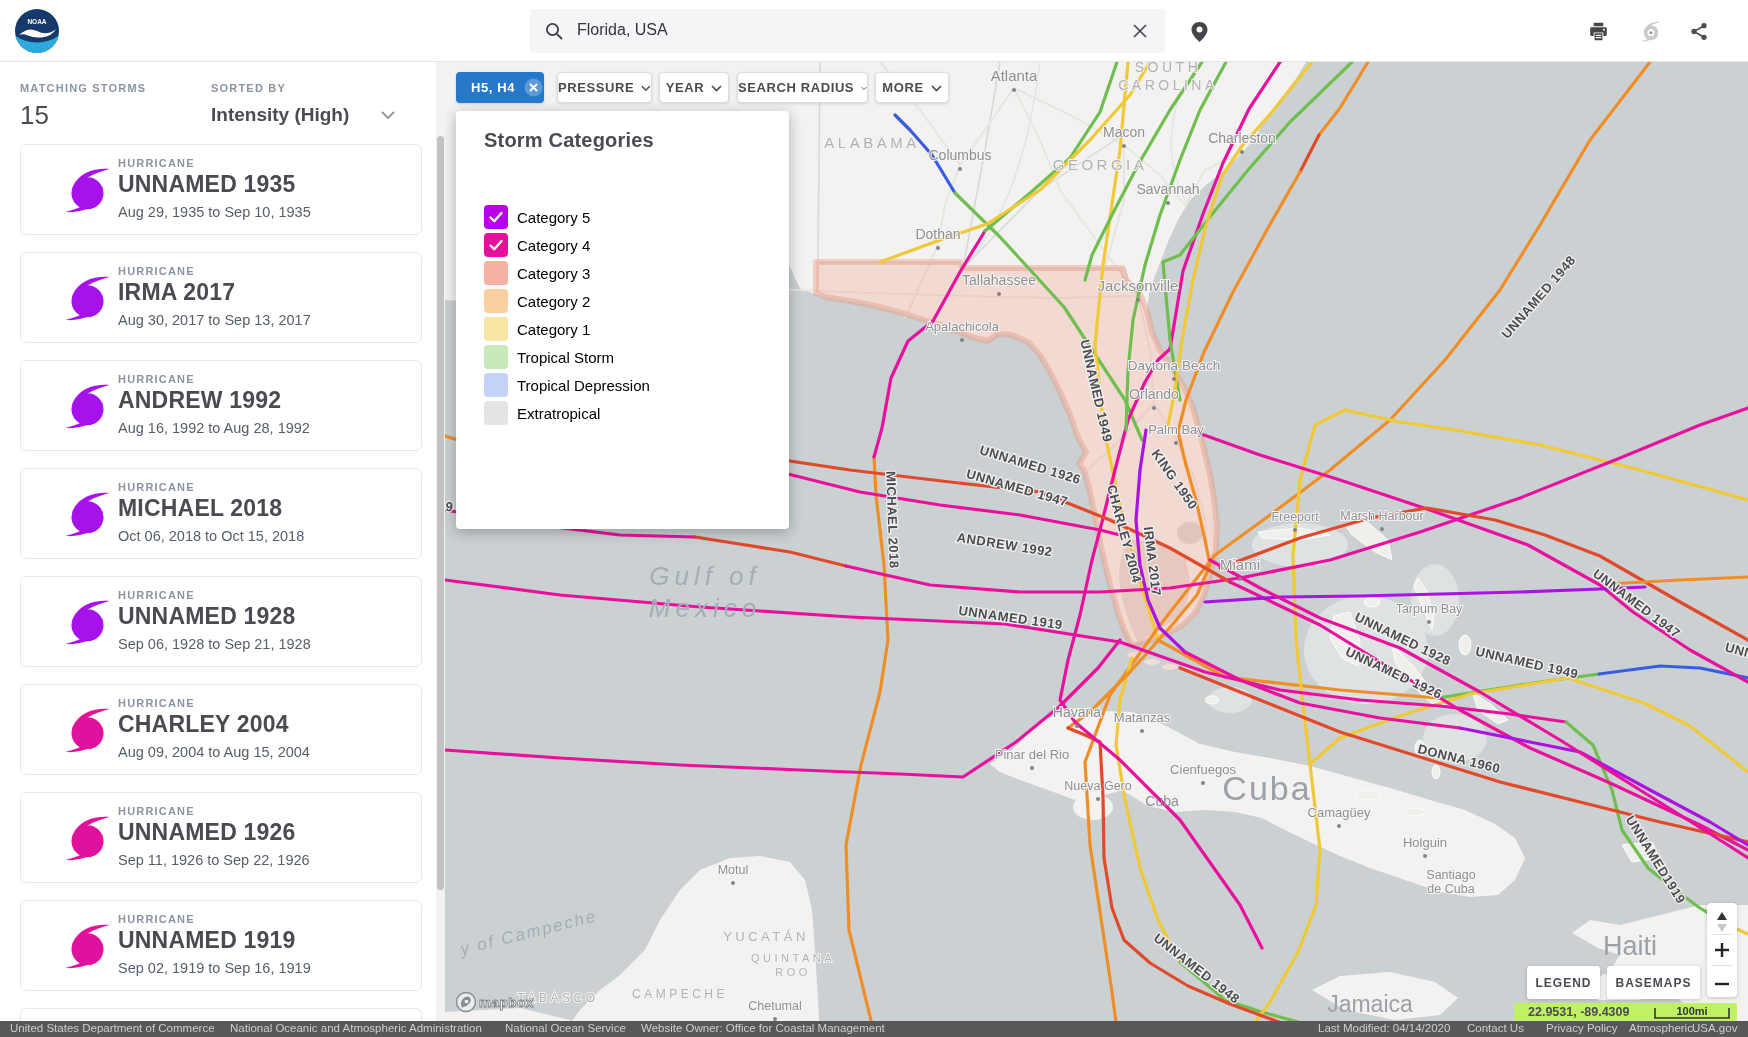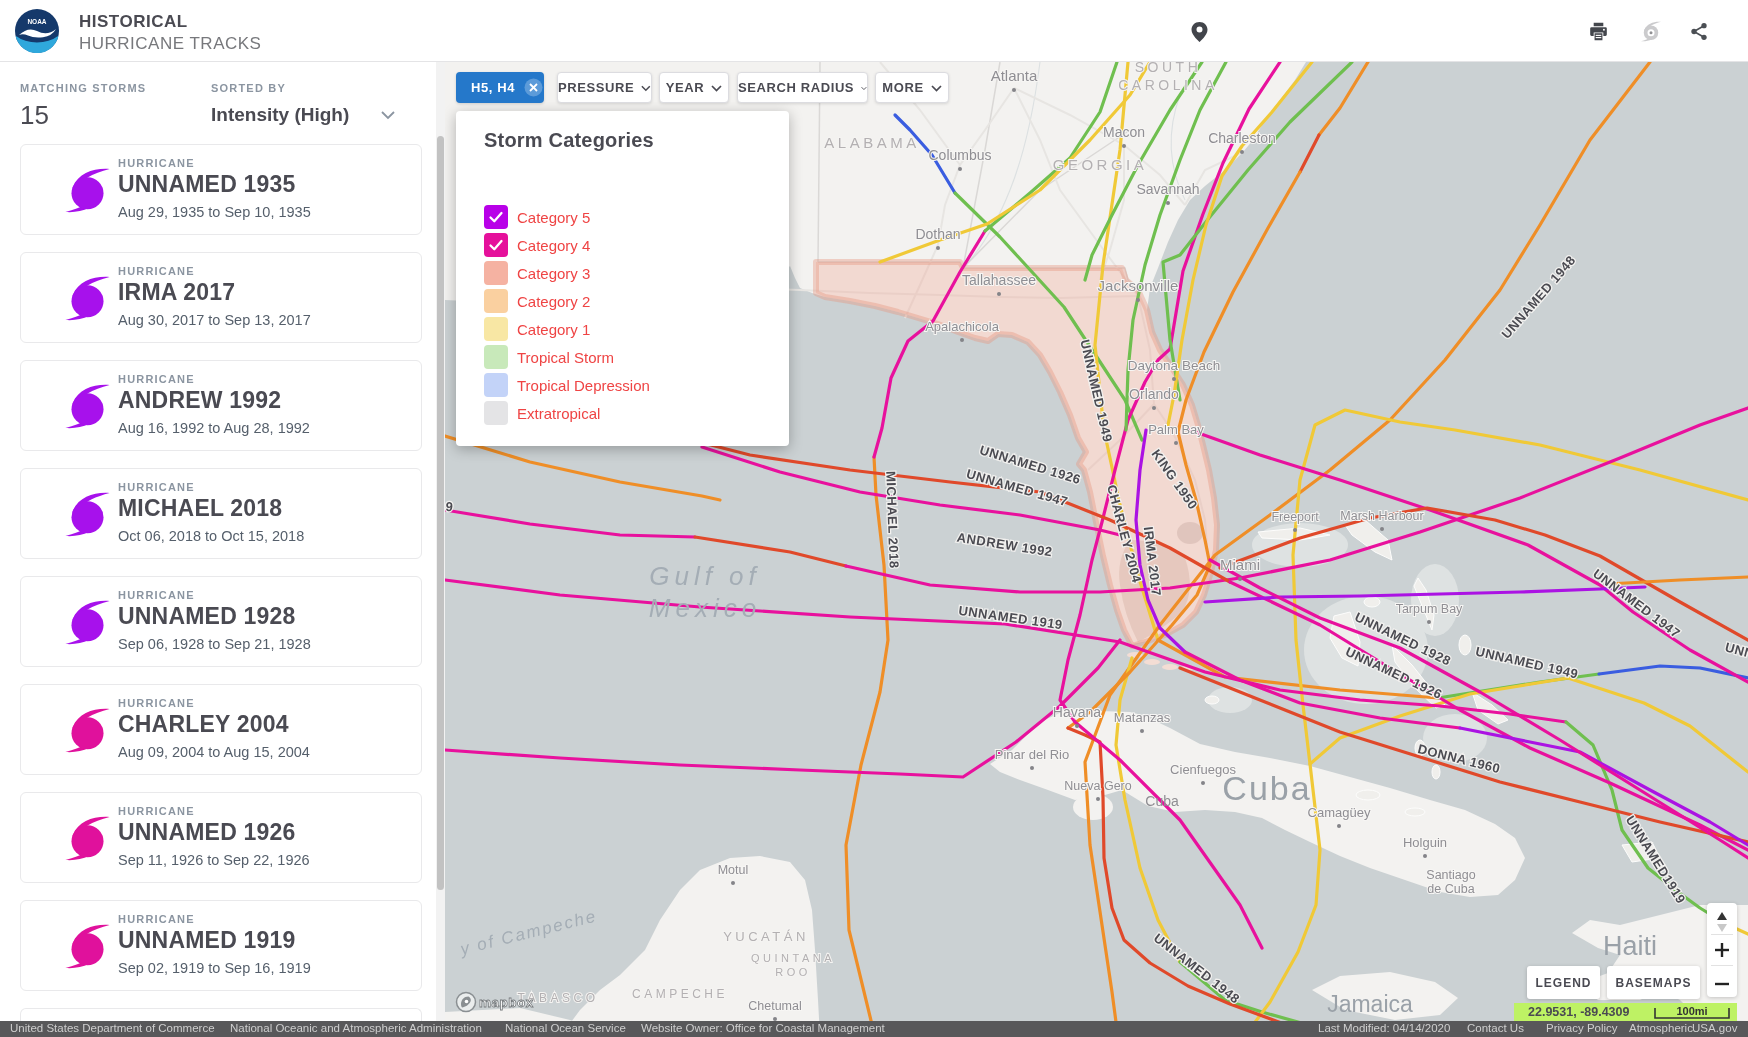--- a/index.html
+++ b/index.html
@@ -24,27 +24,27 @@
   .scrolltrack { position:absolute; right:0; top:0; width:9px; height:959px; background:#f2f2f2; }
   .scrollthumb { position:absolute; right:1px; top:74px; width:7px; height:754px; background:#c2c2c2; border-radius:4px; }
   .fpill { position:absolute; left:104px; top:893px; width:234px; height:44px; background:#fff; border-radius:22px; box-shadow:0 2px 10px rgba(0,0,0,0.18); z-index:40; }
   .fpill .tr { position:absolute; left:24px; top:15px; width:38px; height:14px; border-radius:7px; background:#85b6e4; }
   .fpill .kn { position:absolute; left:45px; top:10px; width:24px; height:24px; border-radius:12px; background:#2e7fd2; }
   .fpill .tx { position:absolute; left:80px; top:15px; font-size:12.5px; font-weight:bold; color:#4a4a52; letter-spacing:0.6px; white-space:nowrap; }
   .map { position:absolute; left:445px; top:62px; width:1303px; height:959px; background:#cbd1d3; overflow:hidden; }
   .fbtn { position:absolute; top:10px; height:31px; white-space:nowrap; background:#fff; border:1px solid #dcdce0; border-radius:4px; box-shadow:0 1px 3px rgba(0,0,0,0.12); font-size:13px; font-weight:bold; color:#4a4a52; letter-spacing:0.6px; display:flex; align-items:center; justify-content:center; z-index:20; }
   .fbtn .chv { margin-left:7px; margin-top:1px; }
   .bluechip { position:absolute; left:11px; top:10px; width:88px; height:31px; background:#2578ca; border-radius:4px; color:#fff; font-size:13px; font-weight:bold; letter-spacing:0.6px; display:flex; align-items:center; z-index:20; box-shadow:0 1px 3px rgba(0,0,0,0.15); }
-  .panel { position:absolute; left:11px; top:49px; width:333px; height:335px; background:#fff; border-radius:4px; box-shadow:0 3px 14px rgba(0,0,0,0.28); z-index:19; }
+  .panel { position:absolute; left:11px; top:49px; width:333px; height:418px; background:#fff; border-radius:4px; box-shadow:0 3px 14px rgba(0,0,0,0.28); z-index:19; }
   .panel h3 { position:absolute; left:28px; top:18px; font-size:20px; color:#4a4a52; letter-spacing:0.2px; }
   .panel .desc { position:absolute; left:28px; top:52px; width:287px; font-size:13px; line-height:21px; color:#7d8a99; }
   .panel .desc a { color:#3d9ad1; text-decoration:none; }
   .crow { position:absolute; left:28px; width:290px; height:24px; }
   .cbox { position:absolute; left:0; top:0; width:24px; height:24px; border-radius:4px; }
-  .clab { position:absolute; left:33px; top:4px; font-size:15px; color:#ef4444; }
+  .clab { position:absolute; left:33px; top:4px; font-size:15px; color:#000000; }
   .mapctl { position:absolute; right:11px; bottom:24px; width:30px; height:94px; background:#fff; border-radius:4px; box-shadow:0 1px 4px rgba(0,0,0,0.2); z-index:20; }
   .mbtn2 { position:absolute; height:33px; background:#fff; border-radius:3px; box-shadow:0 1px 4px rgba(0,0,0,0.2); font-size:12px; font-weight:bold; color:#4a4a52; letter-spacing:1px; display:flex; align-items:center; justify-content:center; z-index:20; }
   .coordbar { position:absolute; right:11px; bottom:0px; width:223px; height:18px; background:#bef264; z-index:20; display:flex; align-items:center; }
   .footer { position:absolute; left:0; top:1021px; width:1748px; height:16px; background:#58585a; z-index:60; font-size:11.5px; color:#cecece; }
   .footer span { position:absolute; top:1px; }
 </style>
 </head>
 <body>
 <div class="map" id="mapwrap">
 <svg width="1303" height="959" viewBox="445 62 1303 959" font-family="Liberation Sans, sans-serif">
@@ -356,24 +356,31 @@
 </div>
 
 <div class="header">
   <svg class="logo" viewBox="0 0 44 44">
     <circle cx="22" cy="22" r="22" fill="#15396b"></circle>
     <path d="M0.8 28 A22 22 0 0 0 43.2 28 L43.2 27 A30 22 0 0 1 0.8 27 Z" fill="#2fa8dc"></path>
     <path d="M2 27.5 A20.8 20.8 0 0 0 42 27.5 Q33 38 22 38.5 Q11 38 2 27.5 Z" fill="#2fa8dc"></path>
     <path d="M4 26 Q13 17.5 22 22 Q32 27.5 41 20 Q37 27 28 28.2 Q19 29.3 13 26.5 Q8 24.5 4 26 Z" fill="#fff"></path>
     <text x="22" y="14.5" font-size="6.5" fill="#fff" text-anchor="middle" font-weight="bold" font-family="Liberation Sans">NOAA</text>
   </svg>
-  <div class="title">
-      <div class="l1">HISTORICAL</div>
-      <div class="l2">HURRICANE TRACKS</div>
-    </div>
+  <div class="search">
+    <svg style="position:absolute;left:14px;top:12px" width="20" height="20" viewBox="0 0 20 20">
+        <circle cx="8.5" cy="8.5" r="5.6" fill="none" stroke="#3c3c42" stroke-width="1.8"></circle>
+        <line x1="12.8" y1="12.8" x2="18" y2="18" stroke="#3c3c42" stroke-width="1.8"></line>
+      </svg>
+    <div class="q">Florida, USA</div>
+    <svg style="position:absolute;right:17px;top:14px" width="16" height="16" viewBox="0 0 16 16">
+        <line x1="2" y1="2" x2="14" y2="14" stroke="#4a4a52" stroke-width="1.7"></line>
+        <line x1="14" y1="2" x2="2" y2="14" stroke="#4a4a52" stroke-width="1.7"></line>
+      </svg>
+  </div>
   <svg style="position:absolute;left:1190px;top:21px" width="19" height="22" viewBox="0 0 19 22">
       <path d="M9.5 1 C4.8 1 1.5 4.5 1.5 8.8 C1.5 14.5 9.5 21 9.5 21 C9.5 21 17.5 14.5 17.5 8.8 C17.5 4.5 14.2 1 9.5 1 Z M9.5 11.5 A3 3 0 1 1 9.5 5.5 A3 3 0 0 1 9.5 11.5 Z" fill="#42454b"></path>
     </svg>
   <svg style="position:absolute;left:1588px;top:21px" width="21" height="21" viewBox="0 0 24 24">
       <path d="M6.5 2 h11 v4 h-11 z" fill="#43464c"></path>
       <path d="M4 7 h16 a1.5 1.5 0 0 1 1.5 1.5 v7 a1.5 1.5 0 0 1 -1.5 1.5 h-2.5 v-4 h-11 v4 h-2.5 a1.5 1.5 0 0 1 -1.5 -1.5 v-7 A1.5 1.5 0 0 1 4 7 Z" fill="#43464c"></path>
       <circle cx="18.2" cy="10" r="1.1" fill="#fff"></circle>
       <path d="M7.5 14 h9 v8 h-9 z" fill="#43464c"></path>
       <rect x="8.8" y="15.8" width="6.4" height="1.3" fill="#fff"></rect>
       <rect x="8.8" y="18.3" width="6.4" height="1.3" fill="#fff"></rect>

